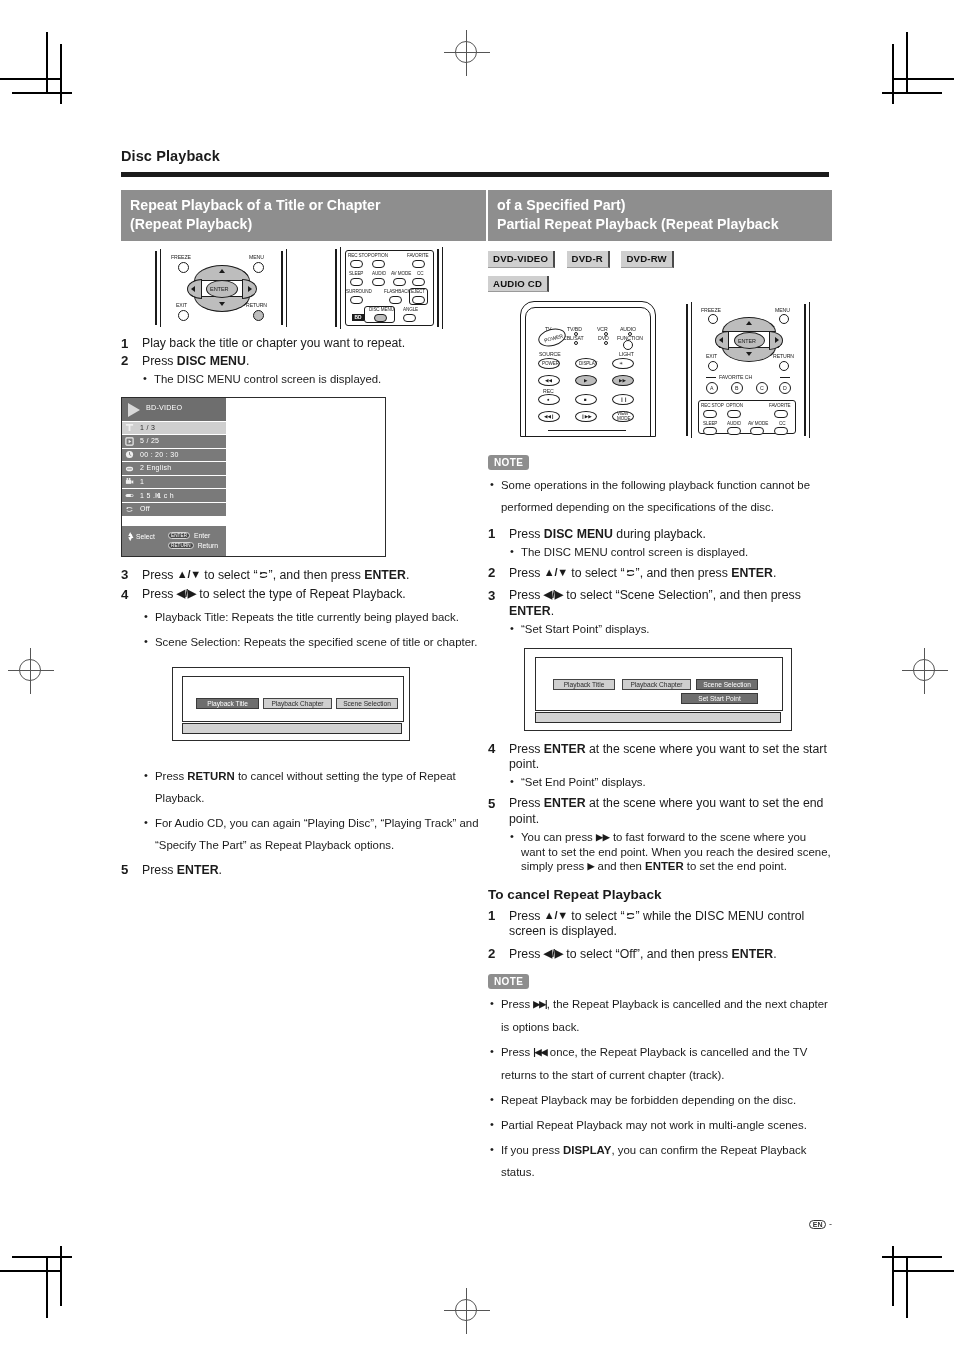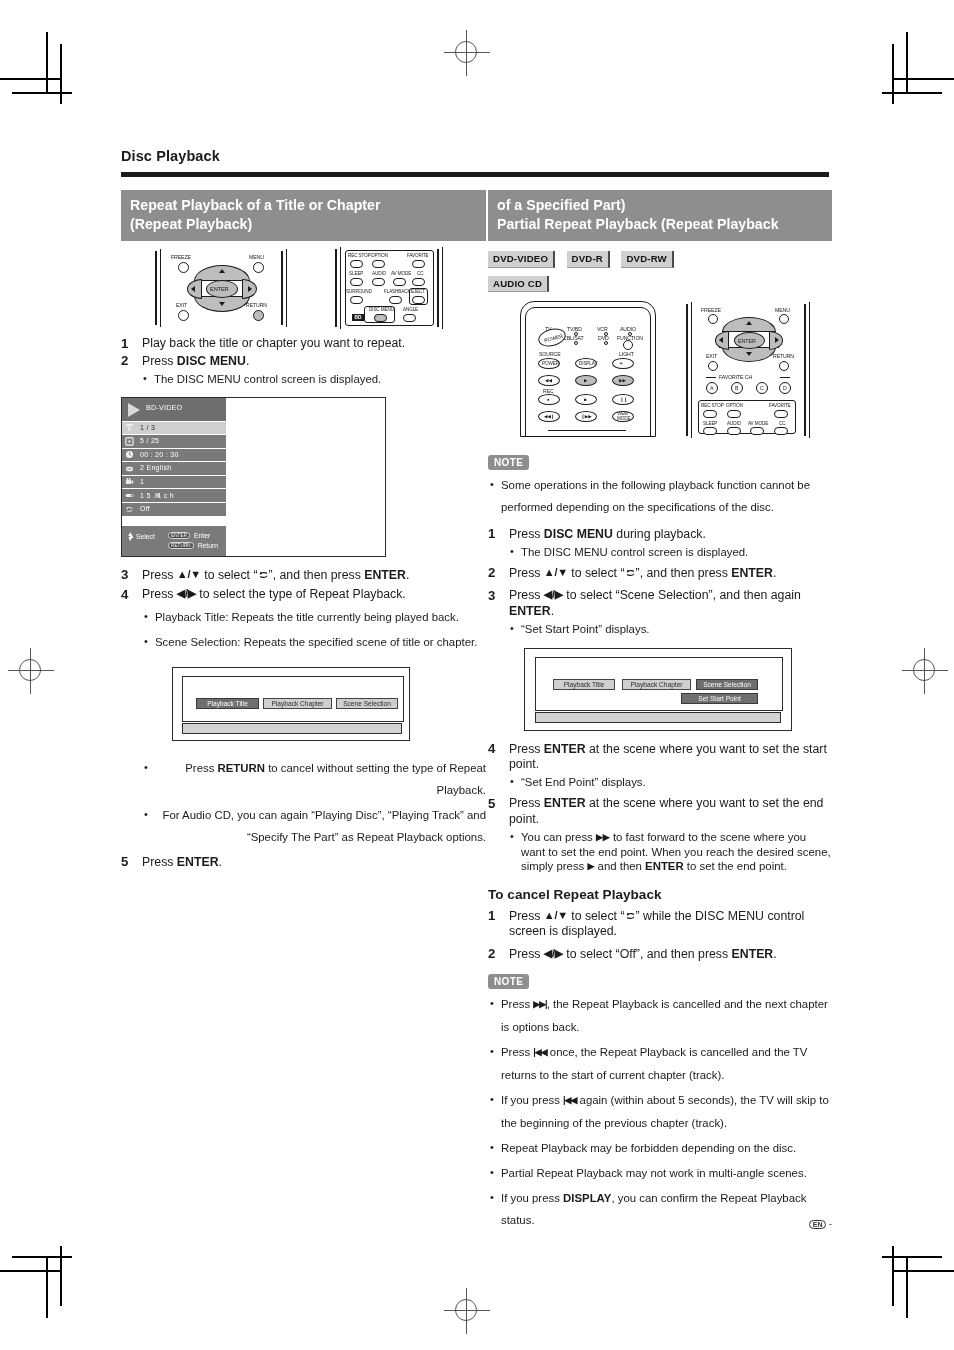--- a/index.html
+++ b/index.html
@@ -332,21 +332,21 @@
 
     <div class="selfig" style="margin:14px 0 0 51px;width:238px;height:74px;">
       <div class="inner" style="left:9px;top:8px;width:220px;height:44px;">
         <div class="chip on" style="left:13px;top:21px;width:63px;height:11px;line-height:10px;"><span>Playback Title</span></div>
         <div class="chip" style="left:80px;top:21px;width:69px;height:11px;line-height:10px;"><span>Playback Chapter</span></div>
         <div class="chip" style="left:153px;top:21px;width:62px;height:11px;line-height:10px;"><span>Scene Selection</span></div>
       </div>
       <div class="graybar" style="left:9px;top:55px;width:220px;height:11px;"></div>
     </div>
 
-    <div class="step-inner" style="margin-top:16px;text-align:right;">
+    <div class="step-inner" style="margin-top:24px;">
       <div class="bul"><span>Press </span><b>RETURN</b><span> to cancel without setting the type of Repeat Playback.</span></div>
       <div class="bul"><span>For Audio CD, you can again “Playing Disc”, “Playing Track” and “Specify The Part” as Repeat Playback options.</span></div>
     </div>
 
     <div class="step" style="margin-top:7px;">
       <span class="num">5</span>
       <span>Press </span><b>ENTER</b><span>.</span>
     </div>
   </div>
 
@@ -482,21 +482,21 @@
       <span class="num">2</span>
       <span>Press </span><span class="arrows rp">▲/▼</span><span> to select “</span><span class="rep-ico"><svg width="11" height="10" viewBox="0 0 12 10">
             <path d="M2 4.1c0-1.5 1.7-2.3 4.1-2.3 1.7 0 3.2.4 4 1.1l-.6 1c-.7-.6-1.9-.9-3.4-.9-1.9 0-2.9.5-2.9 1.1z" fill="#1b1b1b"></path>
             <path d="M10.1 5.9c0 1.5-1.7 2.3-4.1 2.3-1.7 0-3.2-.4-4-1.1l.6-1c.7.6 1.9.9 3.4.9 1.9 0 2.9-.5 2.9-1.1z" fill="#1b1b1b"></path>
             <path d="M2.6 1.2l2.2 1.8-2.2 1.8z" fill="#1b1b1b"></path>
           </svg></span><span>”, and then press </span><b>ENTER</b><span>.</span>
     </div>
 
     <div class="step" style="margin-top:7px;">
       <span class="num">3</span>
-      <span>Press </span><span class="arrows rp">◀/▶</span><span> to select “Scene Selection”, and then again </span><b>ENTER</b><span>.</span>
+      <span>Press </span><span class="arrows rp">◀/▶</span><span> to select “Scene Selection”, and then press </span><b>ENTER</b><span>.</span>
       <div class="sub"><span>“Set Start Point” displays.</span></div>
     </div>
 
     <div class="selfig" style="margin:12px 0 0 36px;width:268px;height:83px;">
       <div class="inner" style="left:10px;top:8px;width:246px;height:52px;">
         <div class="chip" style="left:17px;top:21px;width:62px;height:11px;line-height:10px;"><span>Playback Title</span></div>
         <div class="chip" style="left:86px;top:21px;width:69px;height:11px;line-height:10px;"><span>Playback Chapter</span></div>
         <div class="chip on" style="left:160px;top:21px;width:62px;height:11px;line-height:10px;"><span>Scene Selection</span></div>
         <div class="chip on" style="left:145px;top:35px;width:77px;height:11px;line-height:10px;"><span>Set Start Point</span></div>
       </div>
@@ -526,21 +526,20 @@
     </div>
     <div class="step" style="margin-top:7px;">
       <span class="num">2</span>
       <span>Press </span><span class="arrows rp">◀/▶</span><span> to select “Off”, and then press </span><b>ENTER</b><span>.</span>
     </div>
 
     <div style="margin-top:2px;">
       <span class="note-tag">NOTE</span>
       <div class="bul" style="margin-top:4px;"><span>Press </span><span class="rp" style="font-size:9px;letter-spacing:-1px;">▶▶|</span><span>, the Repeat Playback is cancelled and the next chapter is options back.</span></div>
       <div class="bul"><span>Press </span><span class="rp" style="font-size:9px;letter-spacing:-1px;">|◀◀</span><span> once, the Repeat Playback is cancelled and the TV returns to the start of current chapter (track).</span></div>
-      <div class="bul"><span>If you press </span><span class="rp" style="font-size:9px;letter-spacing:-1px;">|◀◀</span><span> again (within about 5 seconds), the TV will skip to the beginning of the previous chapter (track).</span></div>
       <div class="bul"><span>Repeat Playback may be forbidden depending on the disc.</span></div>
       <div class="bul"><span>Partial Repeat Playback may not work in multi-angle scenes.</span></div>
       <div class="bul"><span>If you press </span><b>DISPLAY</b><span>, you can confirm the Repeat Playback status.</span></div>
     </div>
   </div>
 
   <div class="footer-en">
     <span class="en-badge">EN</span>
     <span>-</span>
   </div>

